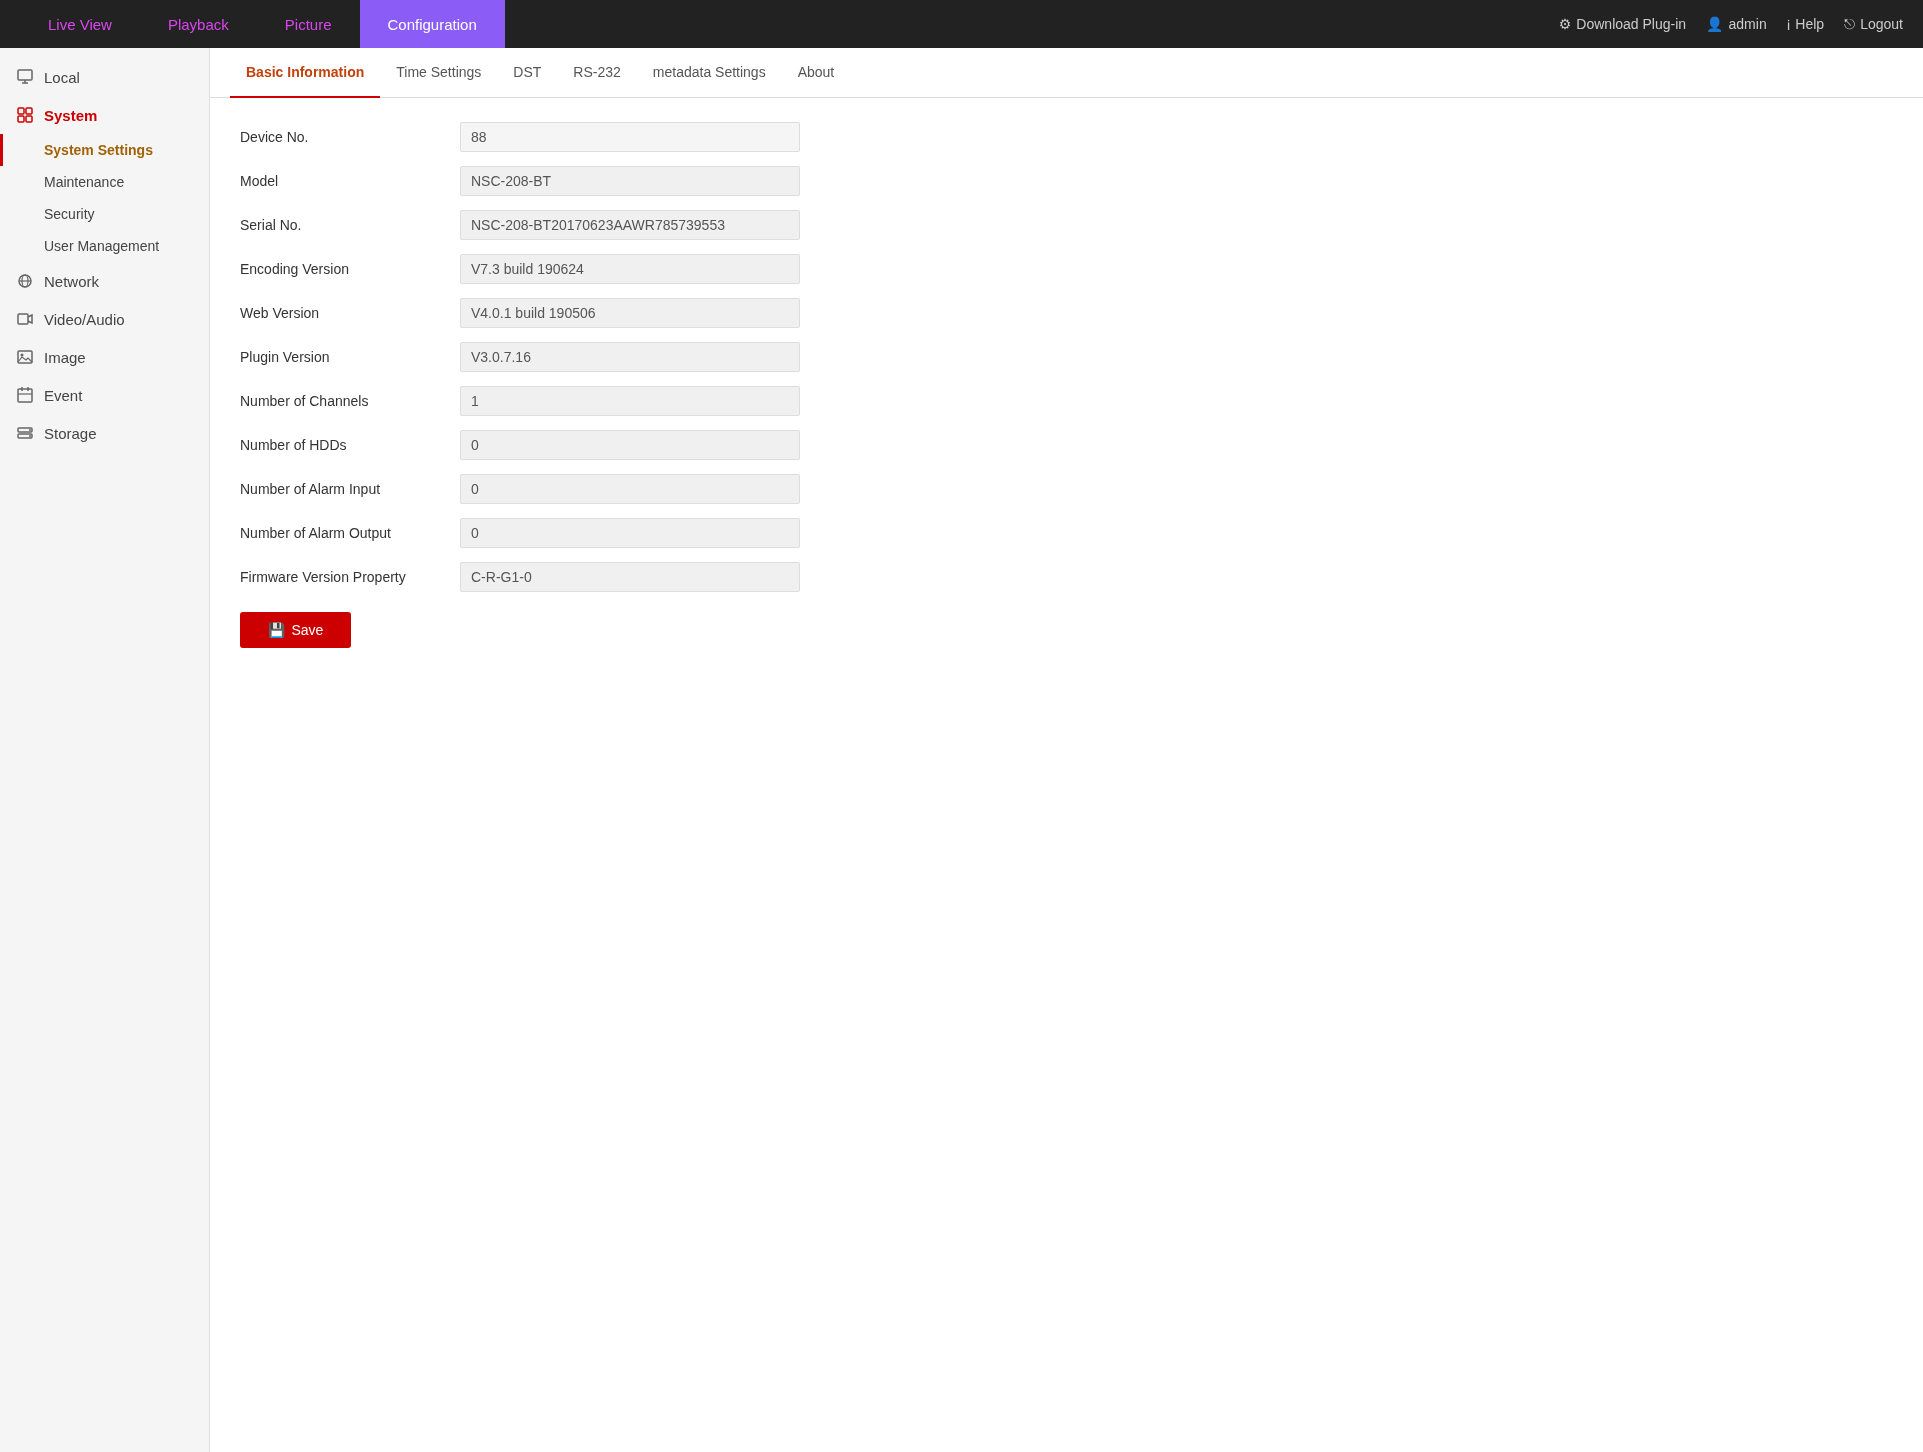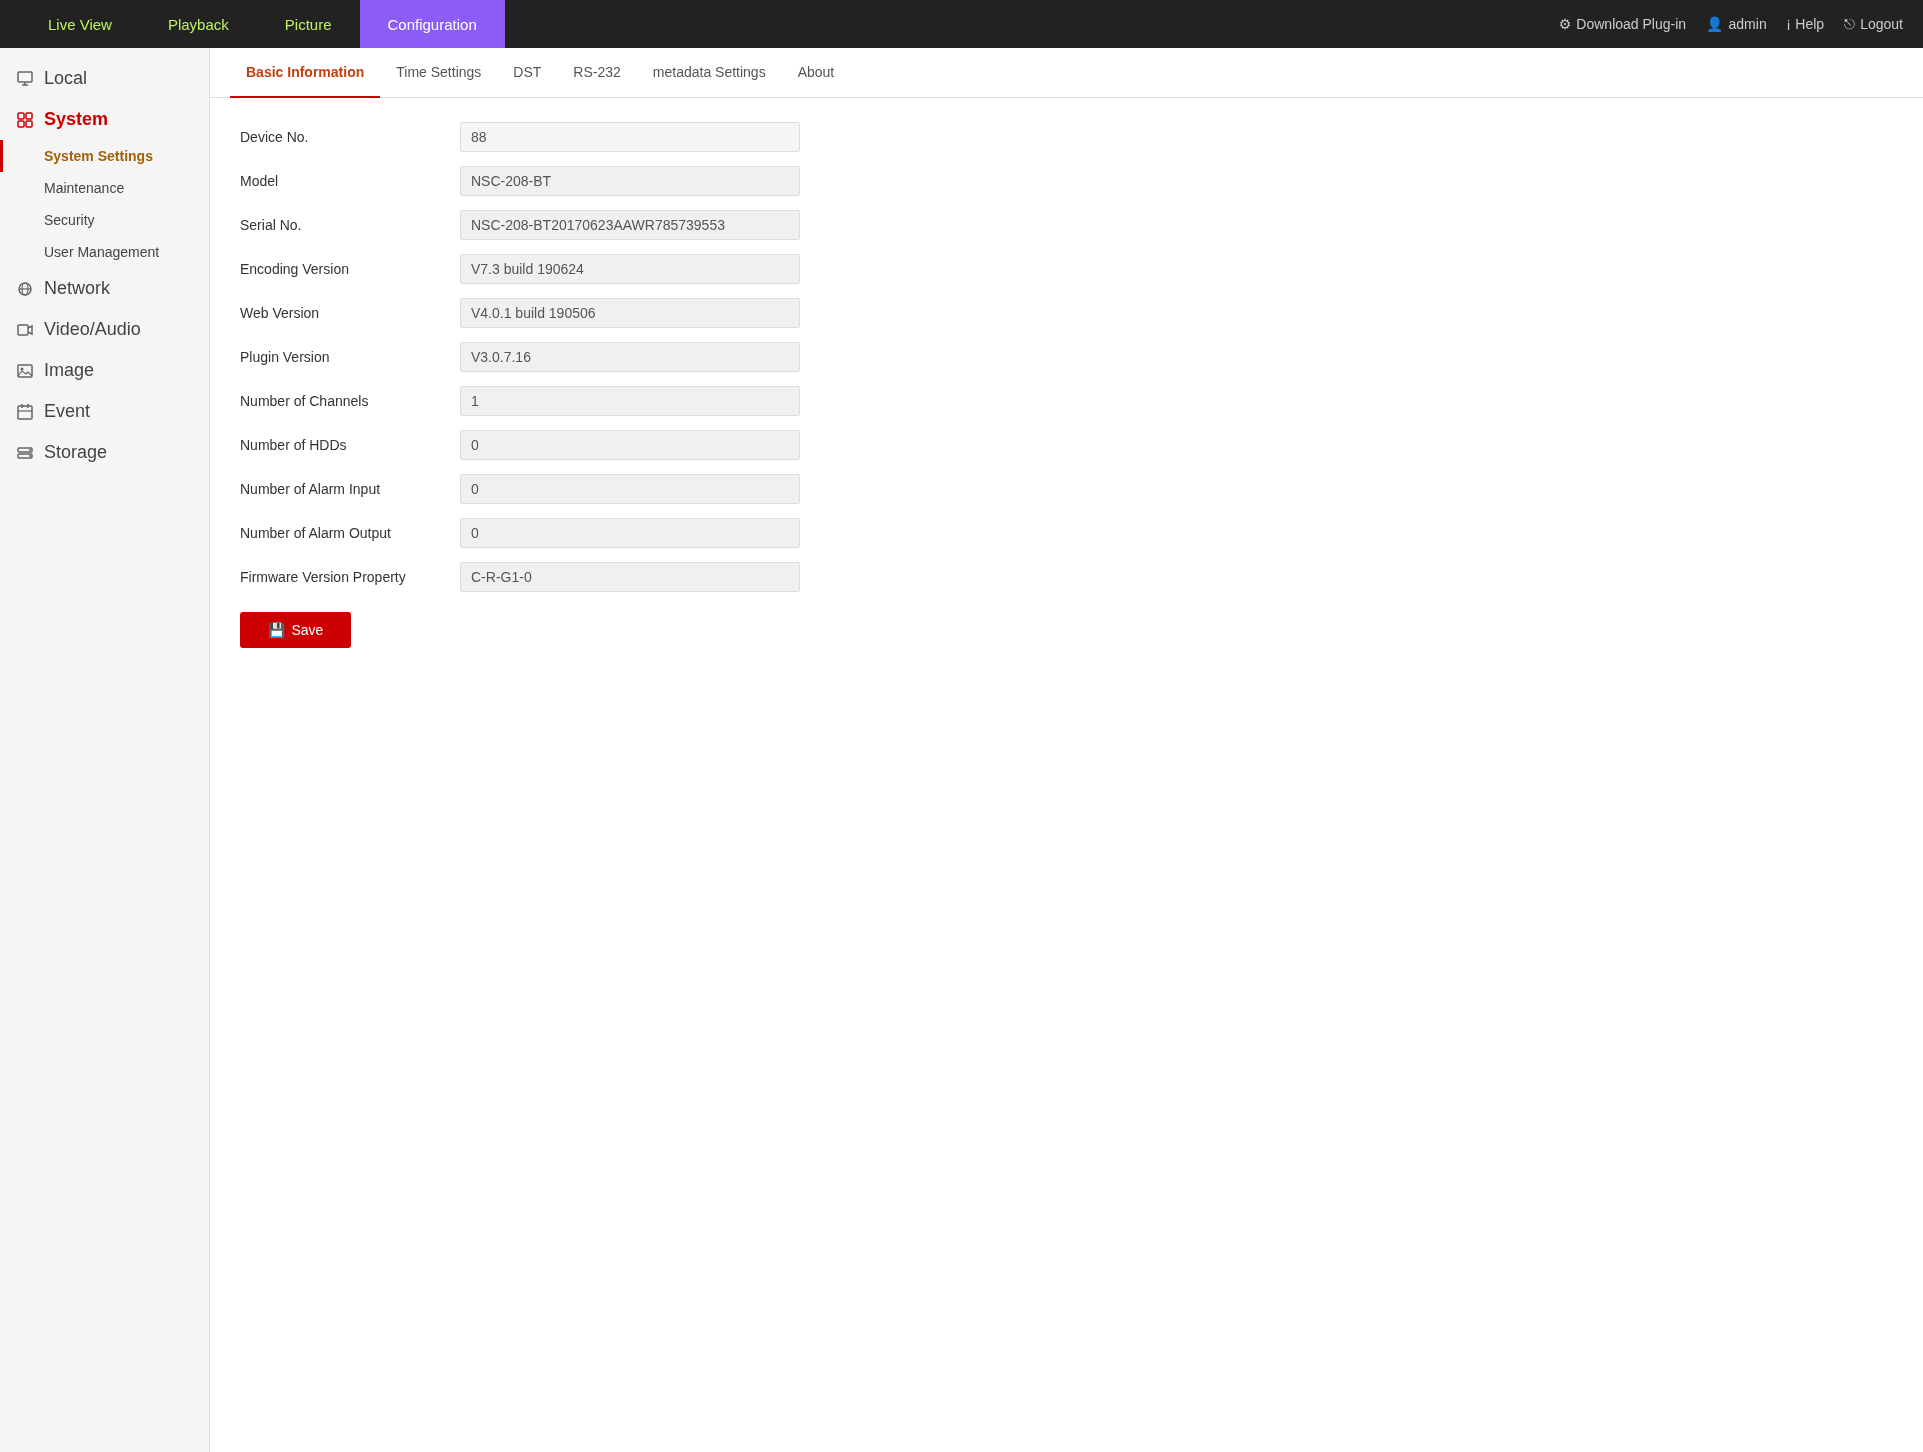--- a/index.html
+++ b/index.html
@@ -12,21 +12,21 @@
       display: flex;
       align-items: center;
       padding: 0 20px;
     }
     .top-nav-links {
       display: flex;
       align-items: center;
       flex: 1;
     }
     .top-nav-link {
-      color: #bef264;
+      color: #d946ef;
       text-decoration: none;
       padding: 0 28px;
       height: 48px;
       display: flex;
       align-items: center;
       font-size: 15px;
       cursor: pointer;
     }
     .top-nav-link.active {
       background: #8b5cf6;
@@ -63,21 +63,21 @@
     }
     .sidebar-section {
       padding: 10px 0;
     }
     .sidebar-item {
       display: flex;
       align-items: center;
       padding: 10px 16px;
       cursor: pointer;
       color: #444;
-      font-size: 18px;
+      font-size: 15px;
       gap: 10px;
     }
     .sidebar-item.active {
       color: #cc0000;
       font-weight: bold;
     }
     .sidebar-sub-item {
       padding: 8px 16px 8px 44px;
       cursor: pointer;
       color: #444;

